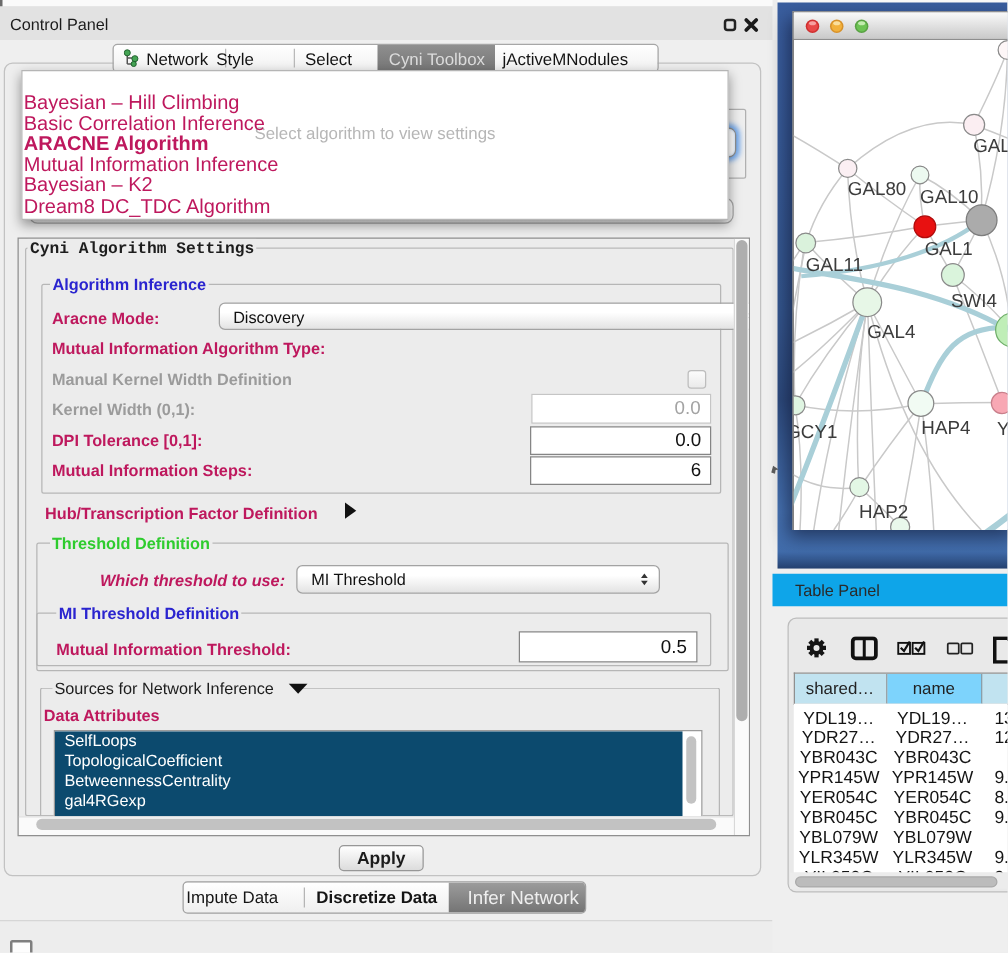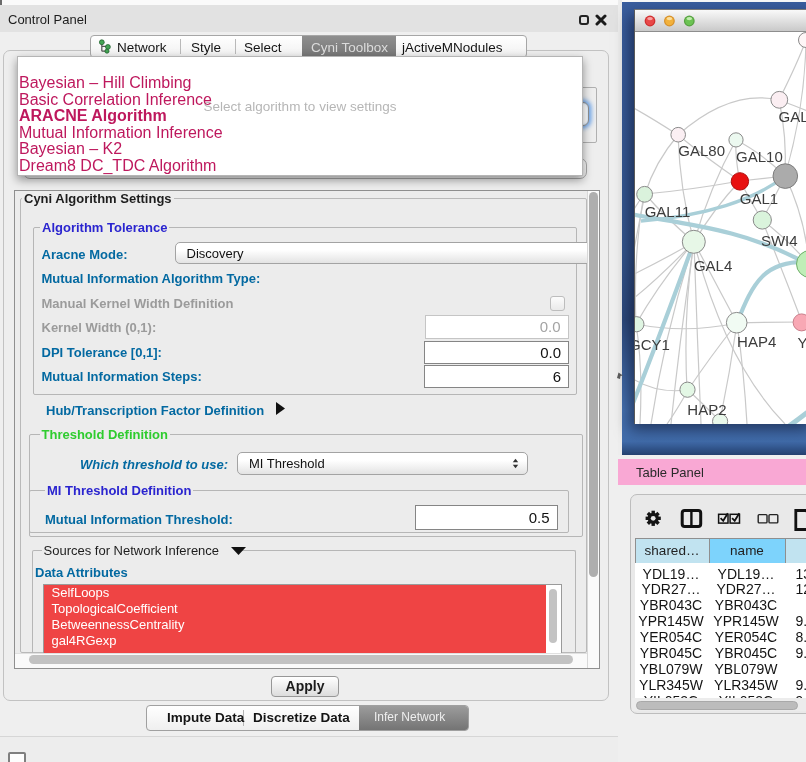--- a/index.html
+++ b/index.html
@@ -1,19 +1,19 @@
 <!DOCTYPE html>
 <html><head>
 <meta charset="utf-8">
 <style>
   html,body{margin:0;padding:0;}
   body{width:806px;height:762px;position:relative;overflow:hidden;
        background:#ededed;font-family:"Liberation Sans",sans-serif;}
   .abs{position:absolute;}
-  .lbl{font-size:13px;font-weight:bold;color:#0369a1;white-space:nowrap;}
+  .lbl{font-size:13px;font-weight:bold;color:#be185d;white-space:nowrap;}
   .lbl.dis{color:#9b9b9b;}
   .combo{position:absolute;border:1px solid #a3a3a3;border-radius:5px;
          background:linear-gradient(#ffffff 35%,#e3e3e3);
          box-shadow:inset 0 1px 0 #fff;}
   .combo .ct{position:absolute;left:11px;top:3px;font-size:13px;color:#111;}
   .combo .ar{position:absolute;right:8px;top:50%;width:7px;height:11px;margin-top:-5.5px;}
   .inp{position:absolute;background:#fff;font-size:15px;color:#111;
        text-align:right;line-height:23px;padding-right:7px;}
   .gbox{position:absolute;border:1px solid #b6b6b6;border-radius:2px;}
   .gtitle{position:absolute;top:-8px;background:#ececec;font-size:13px;
@@ -43,60 +43,60 @@
 
   <div class="abs" style="left:3px;top:50px;width:604px;height:649px;background:#eeeeee;
        border:1px solid #c2c2c2;border-radius:7px;"></div>
 
   <div class="abs" style="left:90px;top:35px;width:435px;height:21px;background:linear-gradient(#ffffff,#f0f0f0);
        border:1px solid #a6a6a6;border-radius:4px;overflow:hidden;">
     <div class="abs" style="left:211px;top:0;width:94px;height:21px;background:linear-gradient(#8f8f8f,#757575);"></div>
     <div class="abs" style="left:88.5px;top:3px;width:1px;height:15px;background:#b9b9b9;"></div>
     <div class="abs" style="left:143.5px;top:3px;width:1px;height:15px;background:#b9b9b9;"></div>
     <div class="abs" style="left:26px;top:3.5px;font-size:13.5px;color:#141414;">Network</div>
-    <div class="abs" style="left:100px;top:3.5px;font-size:13.5px;color:#141414;">Style</div>
+    <div class="abs" style="left:82px;top:3.5px;font-size:13.5px;color:#141414;">Style</div>
     <div class="abs" style="left:153px;top:3.5px;font-size:13.5px;color:#141414;">Select</div>
     <div class="abs" style="left:220px;top:3.5px;font-size:13.5px;color:#dcdcdc;text-align:center;">Cyni Toolbox</div>
     <div class="abs" style="left:311px;top:3.5px;font-size:13.5px;color:#141414;">jActiveMNodules</div>
     <svg class="abs" style="left:8px;top:2px;" width="15" height="16" viewBox="0 0 16 17">
       <path d="M3 5 L3 14 M3 9 L9 9 M3 14 L8 14" stroke="#555" stroke-width="1.3" fill="none"></path>
       <circle cx="3" cy="4.5" r="2.6" fill="#44a454" stroke="#1f5f2c" stroke-width="0.8"></circle>
       <circle cx="9.5" cy="9.5" r="2.6" fill="#44a454" stroke="#1f5f2c" stroke-width="0.8"></circle>
       <circle cx="8.5" cy="14" r="2.2" fill="#44a454" stroke="#1f5f2c" stroke-width="0.8"></circle>
     </svg>
   </div>
 
   <div class="abs" id="scrollpane" style="left:14px;top:190px;width:584px;height:477px;
        border:1px solid #8f8f8f;background:#ececec;overflow:hidden;">
 
     <div class="gbox" style="left:5px;top:7px;width:565px;height:453px;border-color:#b9b9b9;">
-      <div class="gtitle" style="left:1px;color:#1d1d1d;">Cyni Algorithm Settings</div>
+      <div class="gtitle" style="left:1px;color:#1d1d1d;font-family:Liberation Mono, monospace;">Cyni Algorithm Settings</div>
 
       <div class="gbox" style="left:12px;top:27.5px;width:542px;height:166px;">
-        <div class="gtitle" style="left:6px;color:#2a24cf;">Algorithm Tolerance</div>
+        <div class="gtitle" style="left:6px;color:#2a24cf;">Algorithm Inference</div>
         <div class="lbl abs" style="left:7.5px;top:19px;">Aracne Mode:</div>
         <div class="combo" style="left:99.5px;top:14px;width:432px;height:20px;margin-left:41px;">
           <div class="ct">Discovery</div>
           <svg class="ar" viewBox="0 0 9 12">
               <path d="M4.5 0 L8 4.5 L1 4.5 Z" fill="#333"></path>
               <path d="M4.5 12 L8 7.5 L1 7.5 Z" fill="#333"></path>
             </svg>
         </div>
         <div class="lbl abs" style="left:7.5px;top:43.5px;">Mutual Information Algorithm Type:</div>
         <div class="lbl dis abs" style="left:7.5px;top:68.5px;">Manual Kernel Width Definition</div>
         <div class="abs" style="left:516px;top:68px;width:13px;height:13px;border:1px solid #bdbdbd;border-radius:3px;background:linear-gradient(#fcfcfc,#eaeaea);"></div>
         <div class="lbl dis abs" style="left:7.5px;top:92.5px;">Kernel Width (0,1):</div>
         <div class="inp" style="left:390.5px;top:87.5px;width:135px;height:22px;border:1px solid #c5c5c5;color:#a4a4a4;line-height:22px;">0.0</div>
         <div class="lbl abs" style="left:7.5px;top:117.5px;">DPI Tolerance [0,1]:</div>
         <div class="inp" style="left:390px;top:113px;width:136px;height:21px;border:1px solid #858585;line-height:21px;">0.0</div>
         <div class="lbl abs" style="left:7.5px;top:141.5px;">Mutual Information Steps:</div>
         <div class="inp" style="left:390px;top:137.5px;width:136px;height:21px;border:1px solid #858585;line-height:21px;">6</div>
       </div>
 
-      <div class="lbl abs" style="left:25px;top:203.5px;text-align:right;">Hub/Transcription Factor Definition</div>
+      <div class="lbl abs" style="left:15px;top:203.5px;text-align:right;">Hub/Transcription Factor Definition</div>
       <svg class="abs" style="left:253px;top:202px;" width="12" height="15" viewBox="0 0 12 15">
           <path d="M2 1 L11 7.5 L2 14 Z" fill="#111"></path>
         </svg>
 
       <div class="gbox" style="left:7.5px;top:235px;width:552px;height:101px;">
         <div class="gtitle" style="left:10px;color:#2ecc2e;">Threshold Definition</div>
         <div class="lbl abs" style="left:50.5px;top:21.5px;font-style:italic;">Which threshold to use:</div>
         <div class="combo" style="left:207.5px;top:16.5px;width:289px;height:21px;">
           <div class="ct">MI Threshold</div>
           <svg class="ar" viewBox="0 0 9 12">
@@ -113,44 +113,44 @@
       </div>
 
       <div class="gbox" style="left:10.5px;top:351px;width:542px;height:117px;border-bottom:none;">
         <div class="gtitle" style="left:9px;color:#1d1d1d;font-weight:normal;">Sources for Network Inference&nbsp;&nbsp;&nbsp;&nbsp;</div>
         <svg class="abs" style="left:197px;top:-5px;z-index:2;" width="17" height="10" viewBox="0 0 17 10">
             <path d="M1 1 L16 1 L8.5 9 Z" fill="#111"></path>
           </svg>
         <div class="lbl abs" style="left:2.5px;top:14px;">Data Attributes</div>
 
         <div class="abs" style="left:10px;top:33px;width:517px;height:71px;background:#fff;border:1px solid #9a9a9a;overflow:hidden;">
-          <div class="abs" style="left:0;top:0;width:494px;height:70px;background:#ef4444;color:#fff;font-size:13px;line-height:16px;padding-left:8px;">SelfLoops<br>TopologicalCoefficient<br>BetweennessCentrality<br>gal4RGexp</div>
+          <div class="abs" style="left:0;top:0;width:494px;height:70px;background:#0c4a6e;color:#fff;font-size:13px;line-height:16px;padding-left:8px;">SelfLoops<br>TopologicalCoefficient<br>BetweennessCentrality<br>gal4RGexp</div>
           <div class="abs" style="left:505.5px;top:4px;width:8px;height:54px;background:#c3c3c3;border-radius:4px;"></div>
         </div>
       </div>
     </div>
 
     <div class="abs" style="left:572px;top:0;width:12px;height:477px;background:#fafafa;border-left:1px solid #d8d8d8;"></div>
     <div class="abs" style="left:574px;top:1px;width:9px;height:385px;background:#aeaeae;border-radius:5px;"></div>
 
     <div class="abs" style="left:0;top:461.5px;width:572px;height:15.5px;background:#fafafa;border-top:1px solid #e0e0e0;"></div>
     <div class="abs" style="left:14px;top:464px;width:544px;height:9px;background:#c2c2c2;border-radius:5px;"></div>
   </div>
 
   <div class="abs" style="left:271px;top:676px;width:66px;height:19px;border:1px solid #979797;
        border-radius:4px;background:linear-gradient(#ffffff,#dcdcdc);text-align:center;
        font-size:14px;font-weight:600;color:#1c1c1c;line-height:18px;">Apply</div>
 
   <div class="abs" style="left:146px;top:705px;width:321px;height:24px;background:linear-gradient(#ffffff,#efefef);
        border:1px solid #a0a0a0;border-radius:4px;overflow:hidden;">
     <div class="abs" style="left:212px;top:0;width:110px;height:24px;background:linear-gradient(#9c9c9c,#747474);"></div>
     <div class="abs" style="left:95.5px;top:4px;width:1px;height:16px;background:#b5b5b5;"></div>
-    <div class="abs" style="left:20px;top:4px;font-size:13.5px;font-weight:700;color:#141414;">Impute Data</div>
+    <div class="abs" style="left:2px;top:4px;font-size:13.5px;font-weight:400;color:#141414;">Impute Data</div>
     <div class="abs" style="left:106px;top:4px;font-size:13.5px;font-weight:600;color:#141414;">Discretize Data</div>
-    <div class="abs" style="left:227px;top:4px;font-size:12px;color:#efefef;">Infer Network</div>
+    <div class="abs" style="left:227px;top:4px;font-size:15px;color:#efefef;">Infer Network</div>
   </div>
 </div>
 
 <div class="abs" id="popup" style="left:17px;top:56px;width:564px;height:118px;background:#fff;
      border:1px solid #b5b5b5;box-shadow:0 4px 9px rgba(0,0,0,0.4);z-index:50;">
   <div class="abs" style="left:0;top:3px;width:100%;text-align:center;font-size:13.5px;color:#b6b6b6;margin-top:39px;">Select algorithm to view settings</div>
   <div class="abs" style="left:1px;top:18px;font-size:16px;color:#be185d;line-height:16.5px;">
     Bayesian – Hill Climbing<br>
     Basic Correlation Inference<br>
     <b>ARACNE Algorithm</b><br>
@@ -271,21 +271,21 @@
         <text x="-4" y="318.4">GCY1</text>
         <text x="104.1" y="315.4">HAP4</text>
         <text x="164.5" y="316">YE</text>
         <text x="54.3" y="382.7">HAP2</text>
       </g>
     </svg>
   </div>
 </div>
 
 <div class="abs" id="tablepanel" style="left:618px;top:455px;width:188px;height:307px;background:#efefef;">
-  <div class="abs" style="left:0;top:4px;width:188px;height:26px;background:#f9a8d4;">
+  <div class="abs" style="left:0;top:4px;width:188px;height:26px;background:#0ea5e9;">
     <div class="abs" style="left:18px;top:6px;font-size:13px;color:#2a2a2a;">Table Panel</div>
   </div>
 
   <div class="abs" style="left:12px;top:39px;width:184px;height:218px;background:#e9e9e9;
        border:1px solid #bdbdbd;border-radius:7px;">
 
     <svg class="abs" style="left:8px;top:14px;" width="176" height="22" viewBox="0 0 176 22">
 
       <g fill="#151515">
         <g transform="translate(14.2,9.3)">

